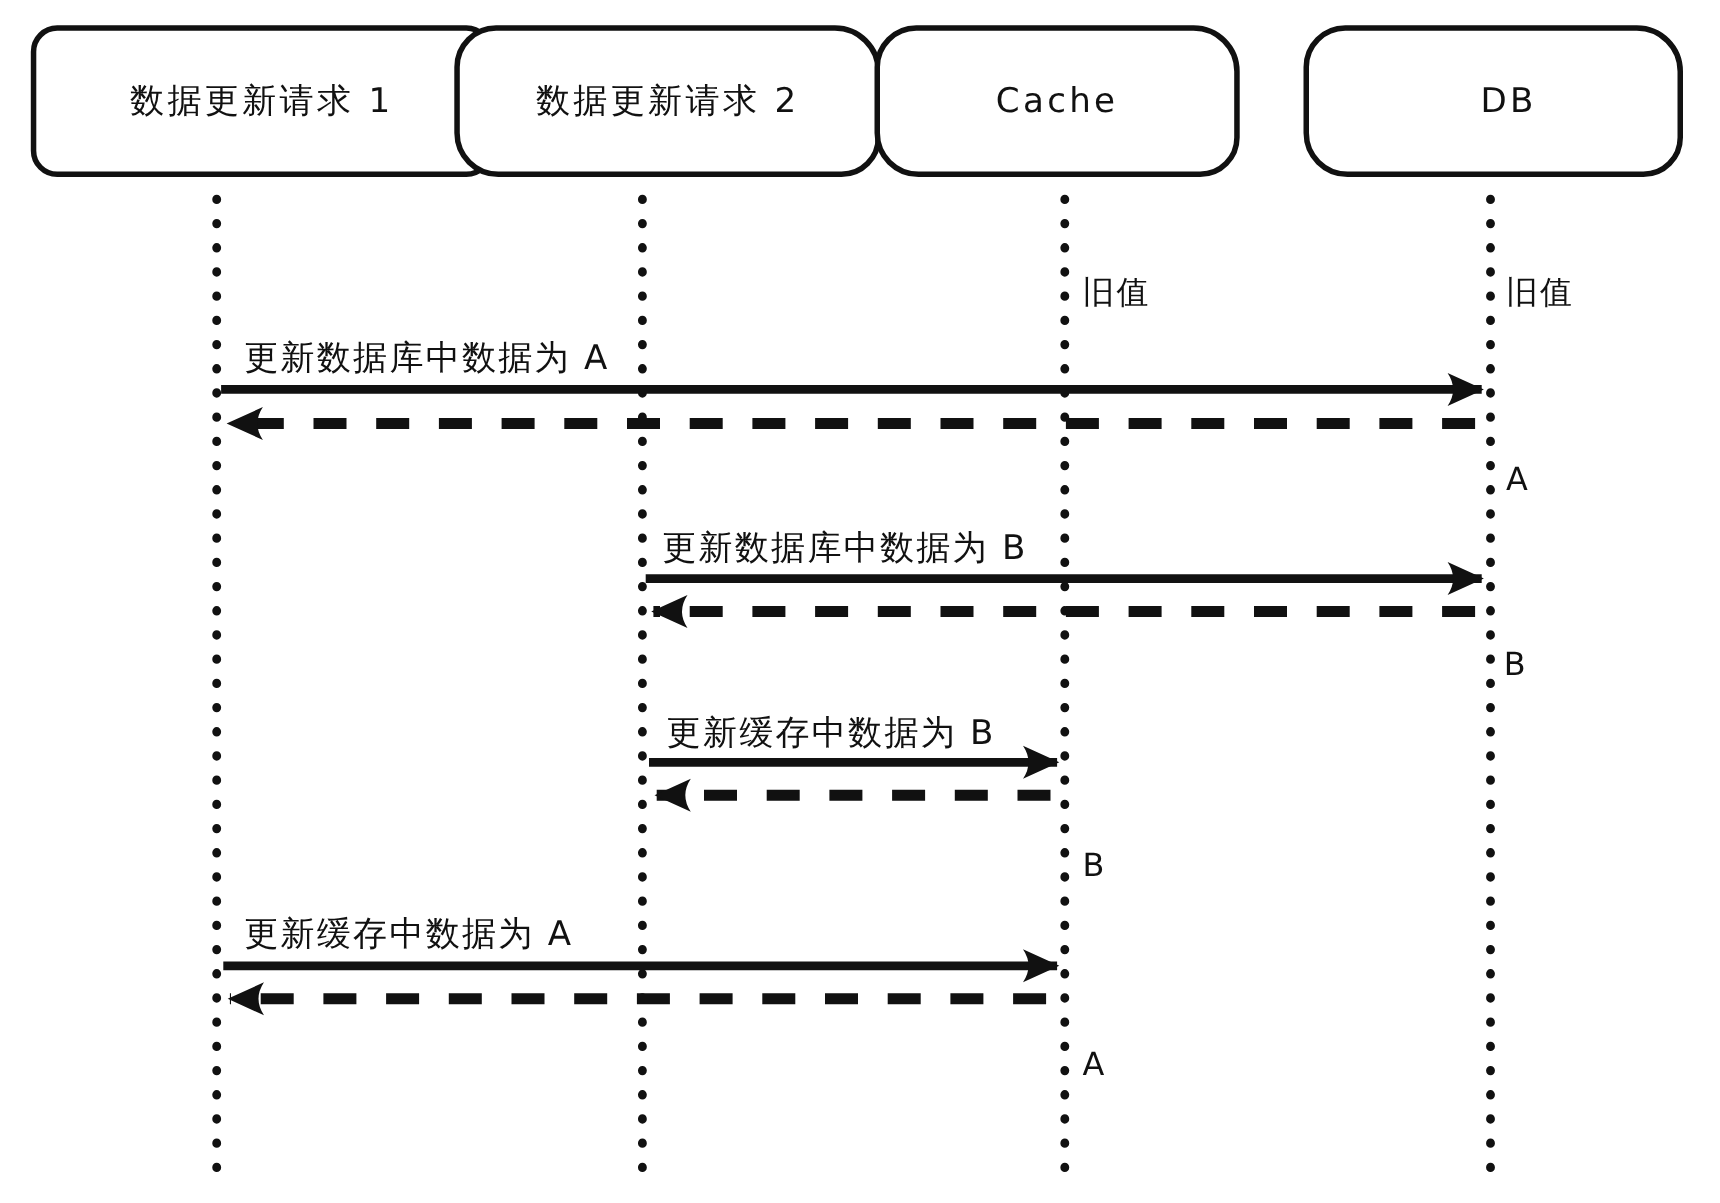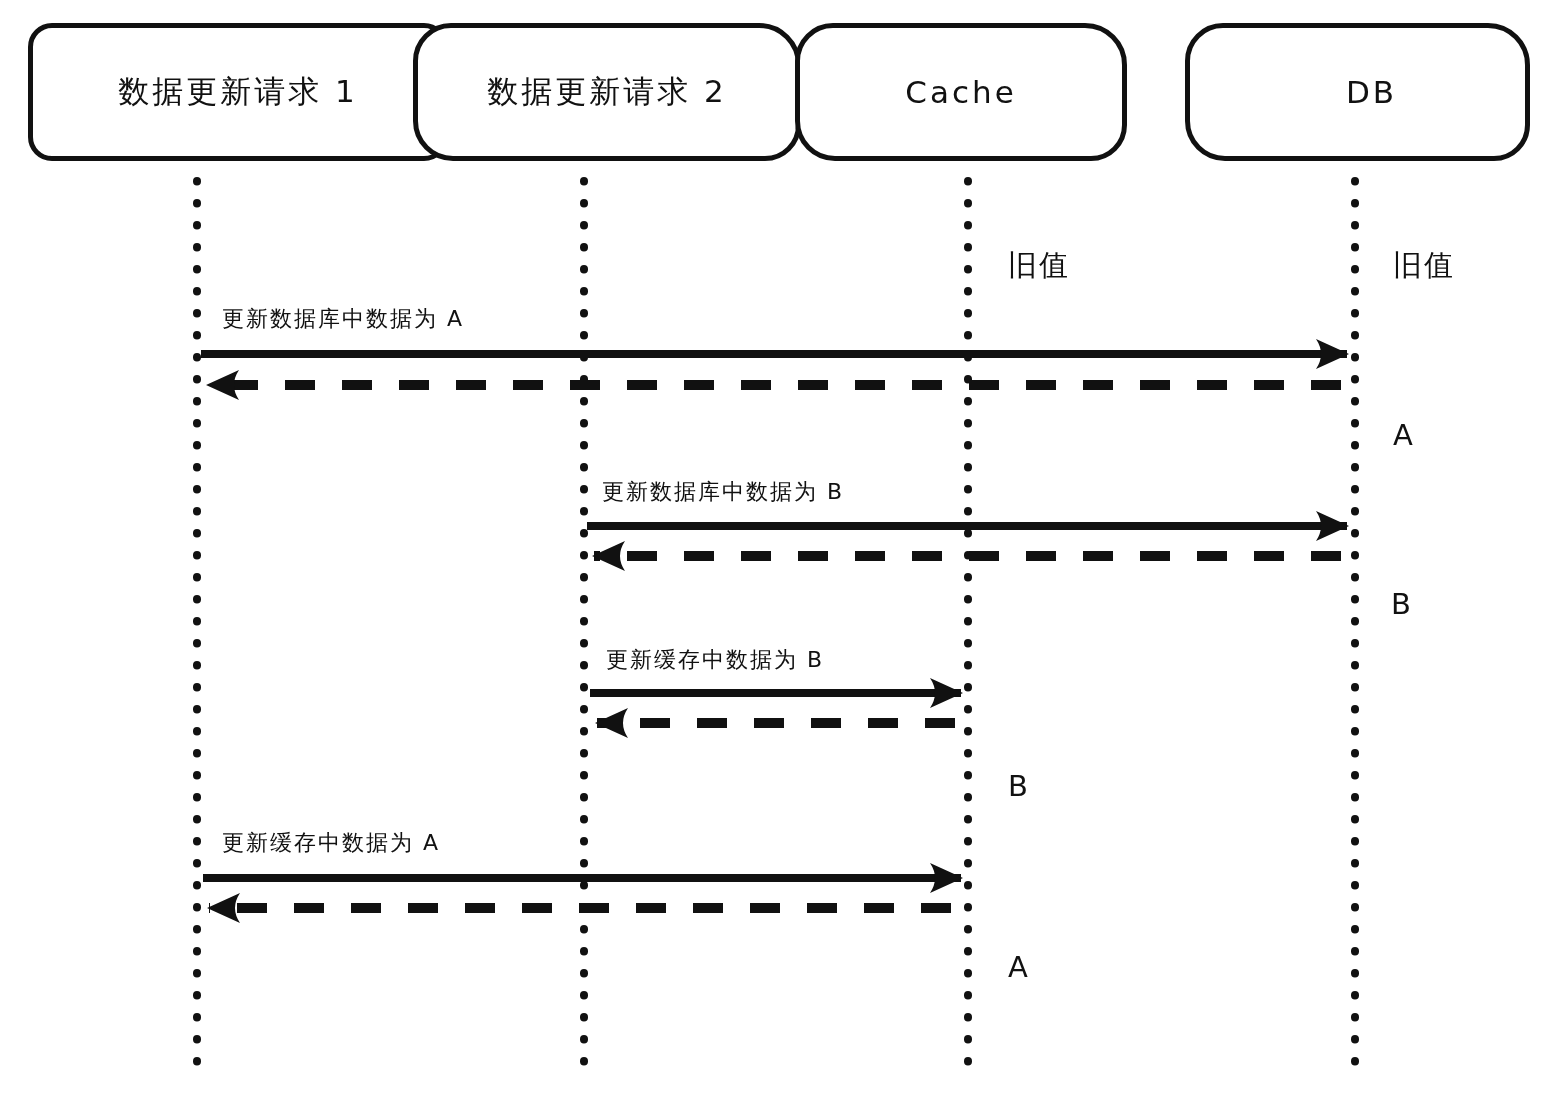--- a/index.html
+++ b/index.html
@@ -34,30 +34,29 @@
     white-space: nowrap;
   }
   .svg-layer {
     position: absolute;
     left: 0;
     top: 0;
     pointer-events: none;
   }
   .msg-label {
     position: absolute;
-    font-size: 22px;
+    font-size: 31px;
     letter-spacing: 2px;
     white-space: nowrap;
   }
   .state-label {
     position: absolute;
     font-size: 29px;
     letter-spacing: 2px;
     white-space: nowrap;
-    margin-left: 24px;
   }
 </style>
 </head>
 <body>
 
 <div class="canvas">
 
   <svg class="svg-layer" width="1564" height="1094" viewBox="0 0 1564 1094">
     <defs>
       <marker id="arrowhead" markerUnits="userSpaceOnUse" markerWidth="36" markerHeight="32" refX="32" refY="16" orient="auto">

